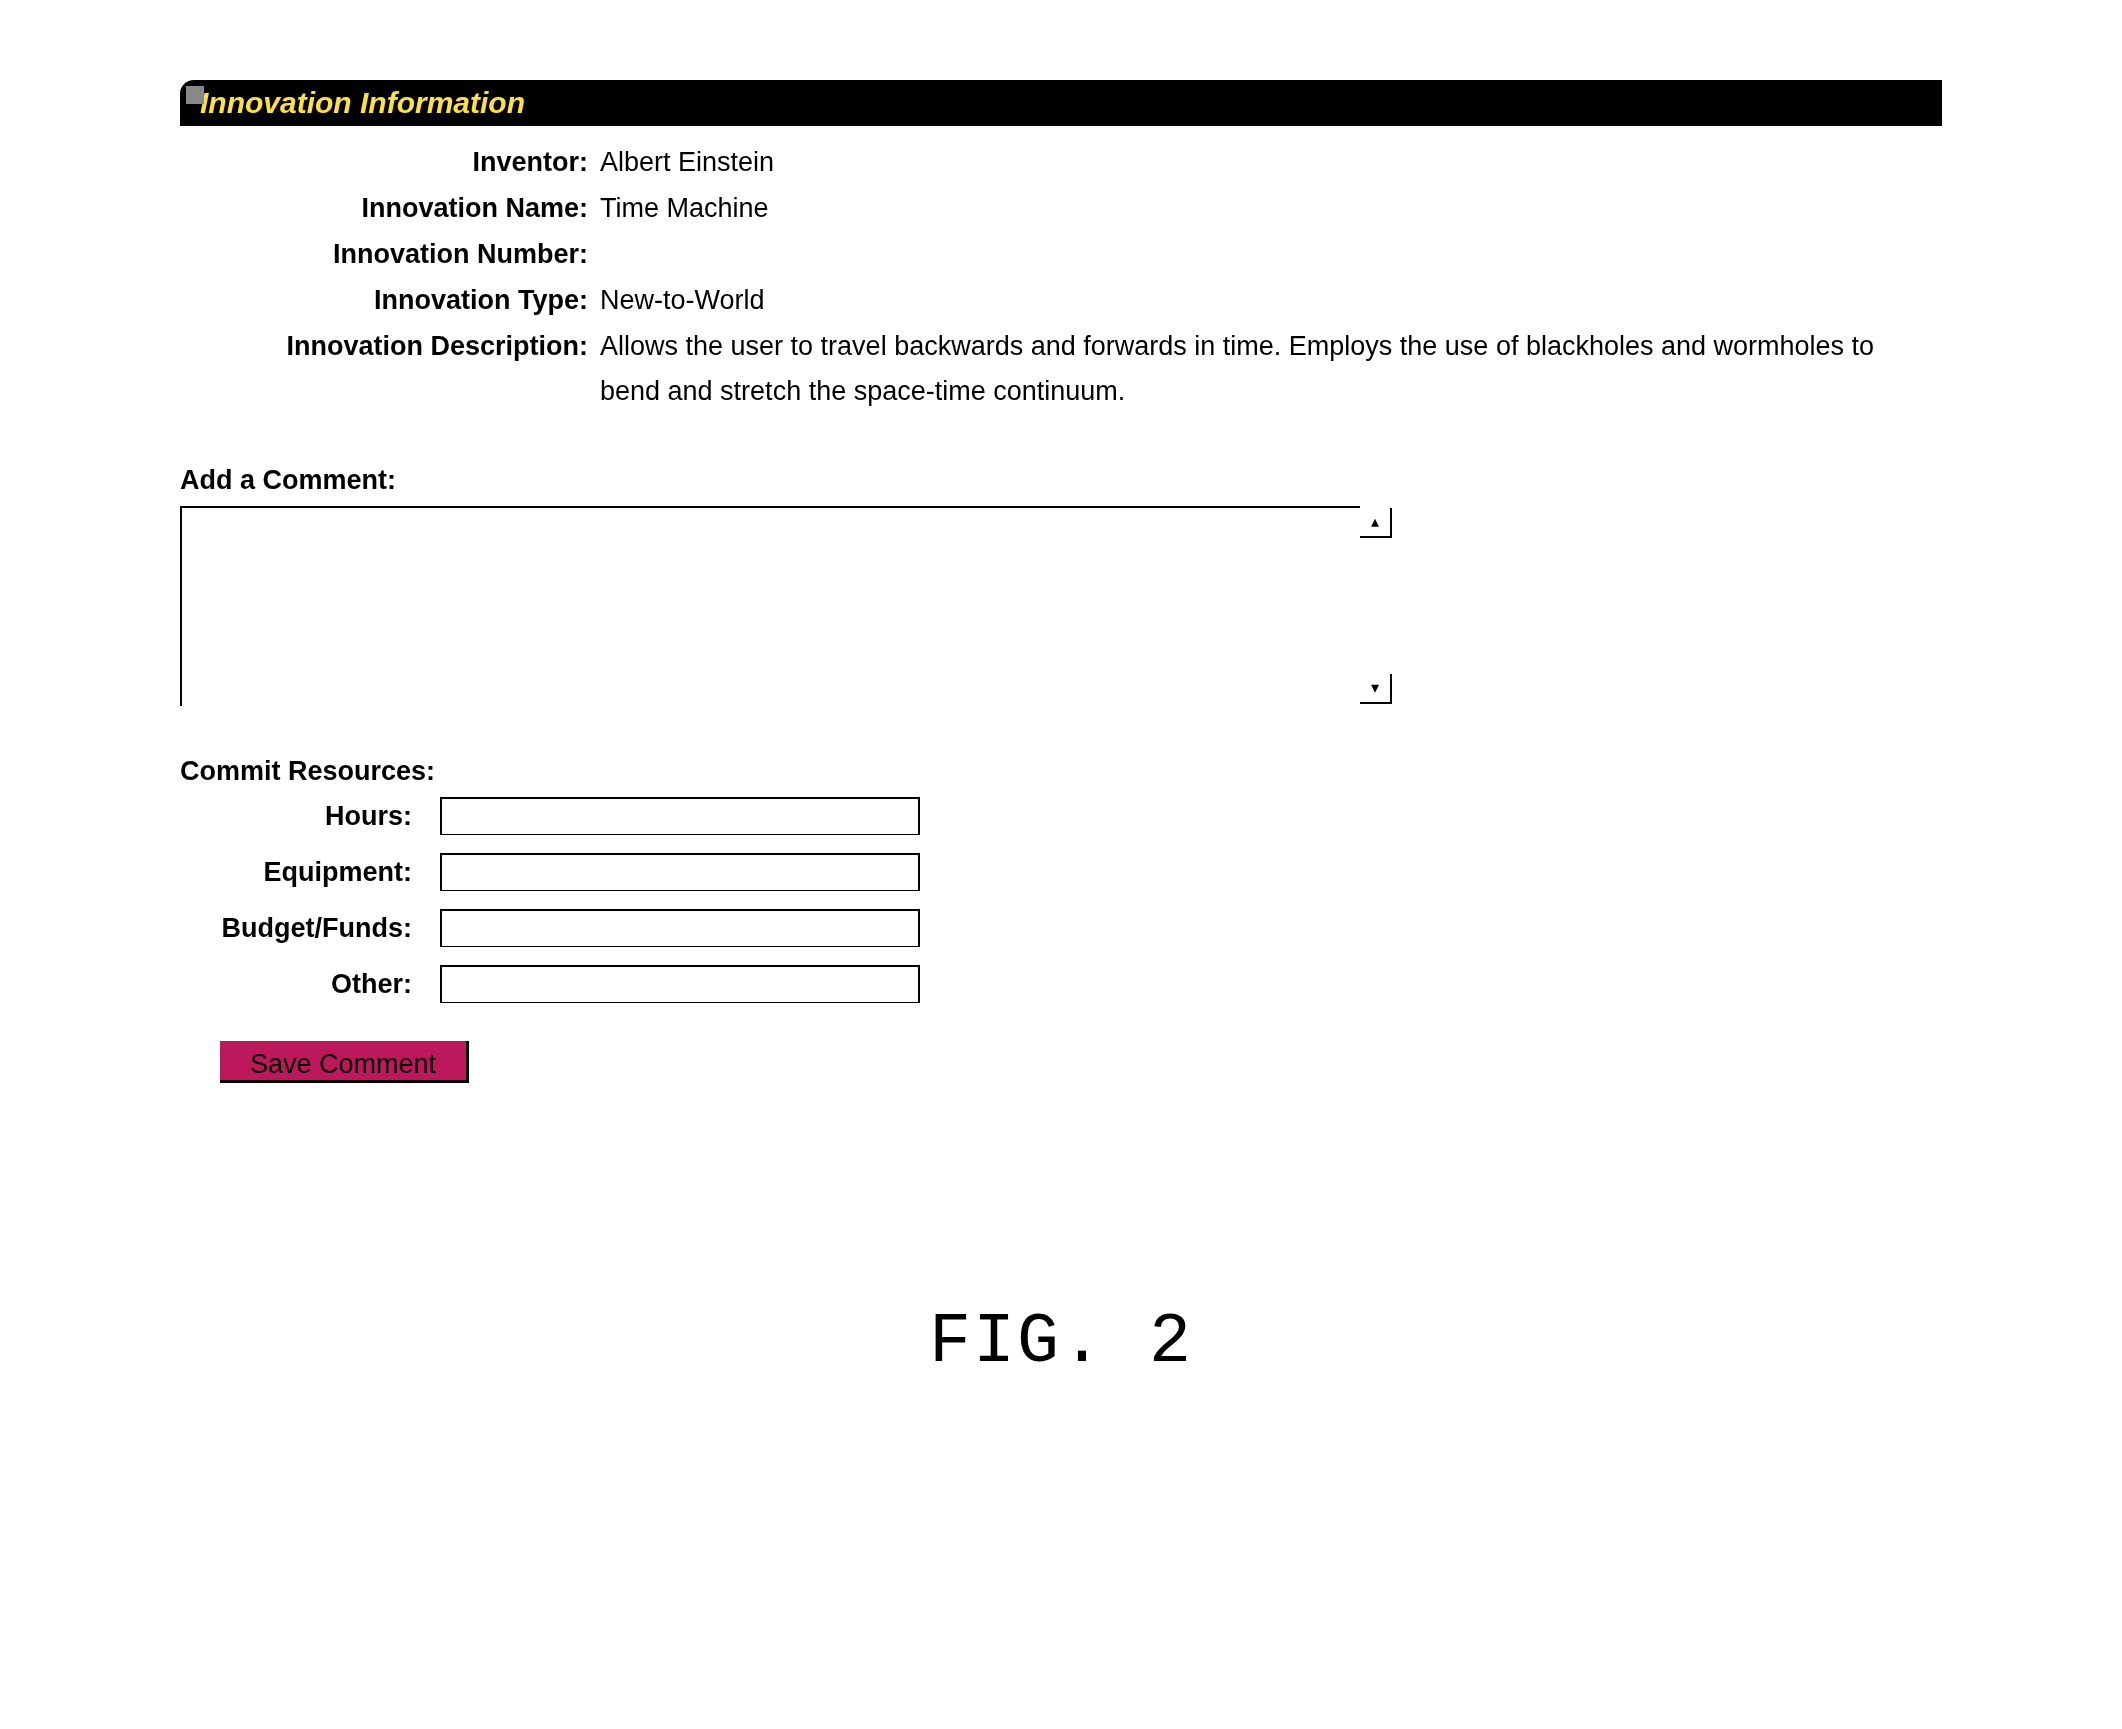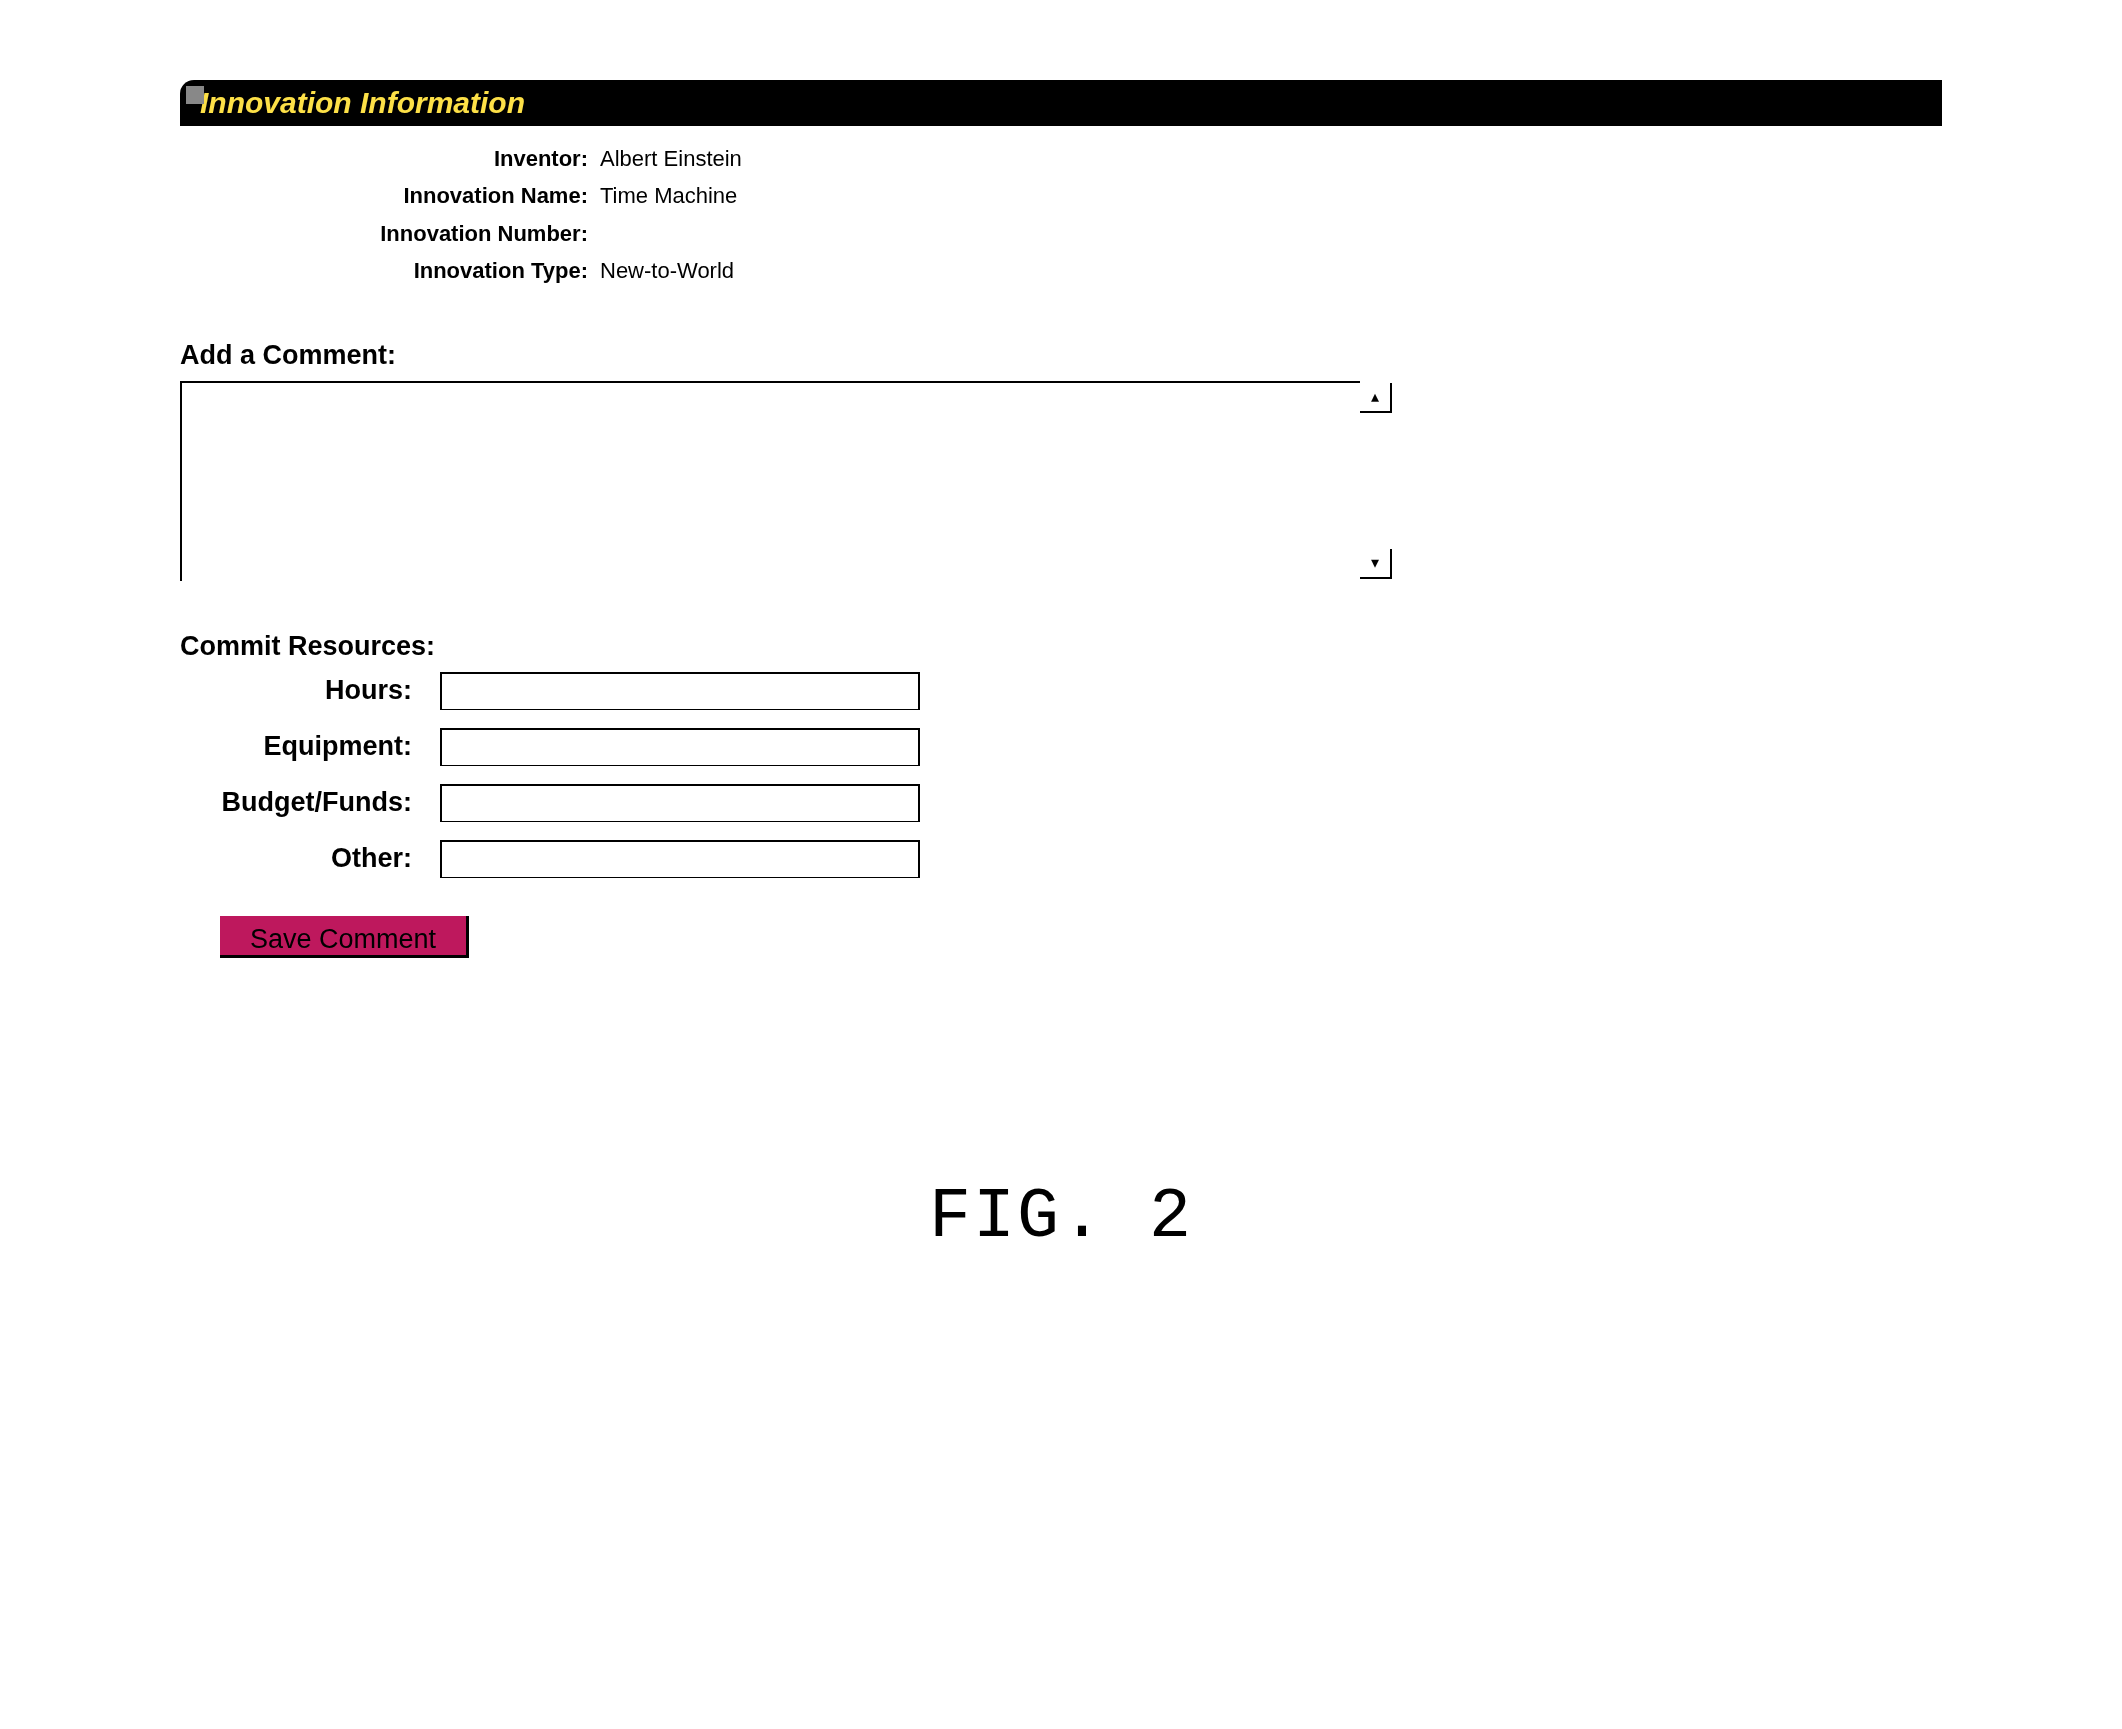--- a/index.html
+++ b/index.html
@@ -27,21 +27,21 @@
       content: "";
       position: absolute;
       left: 6px;
       top: 6px;
       width: 18px;
       height: 18px;
       background: #888;
     }
     .info-block {
       margin-top: 14px;
-      font-size: 22px;
+      font-size: 27px;
       line-height: 1.7;
     }
     .info-row {
       display: flex;
       align-items: flex-start;
     }
     .info-label {
       width: 420px;
       text-align: right;
       font-weight: bold;
@@ -155,20 +155,24 @@
     <div class="info-label">Innovation Name:</div>
     <div class="info-value">Time Machine</div>
   </div>
   <div class="info-row">
     <div class="info-label">Innovation Number:</div>
   </div>
   <div class="info-row">
     <div class="info-label">Innovation Type:</div>
     <div class="info-value">New-to-World</div>
   </div>
+  <div class="info-row">
+    <div class="info-label">Innovation Description:</div>
+    <div class="info-value">Allows the user to travel backwards and forwards in time.  Employs the use of blackholes and wormholes to bend and stretch the space-time continuum.</div>
+  </div>
 </div>
 
 <div class="section-title">Add a Comment:</div>
 <div class="comment-box-wrap">
   <textarea class="comment-box" value="" style=""></textarea>
   <div class="scroll-col">
     <div class="scroll-btn">
       <span>▴</span>
     </div>
     <div class="scroll-btn">

